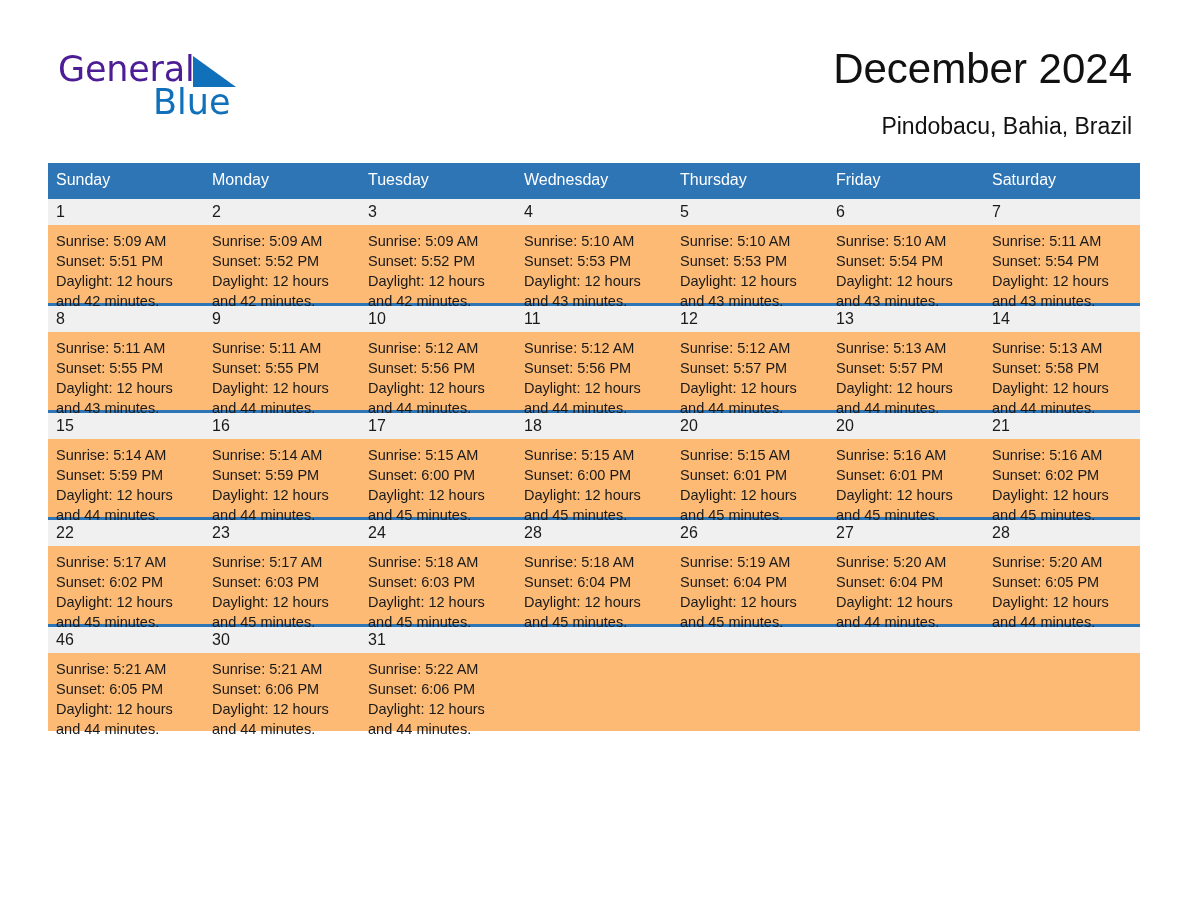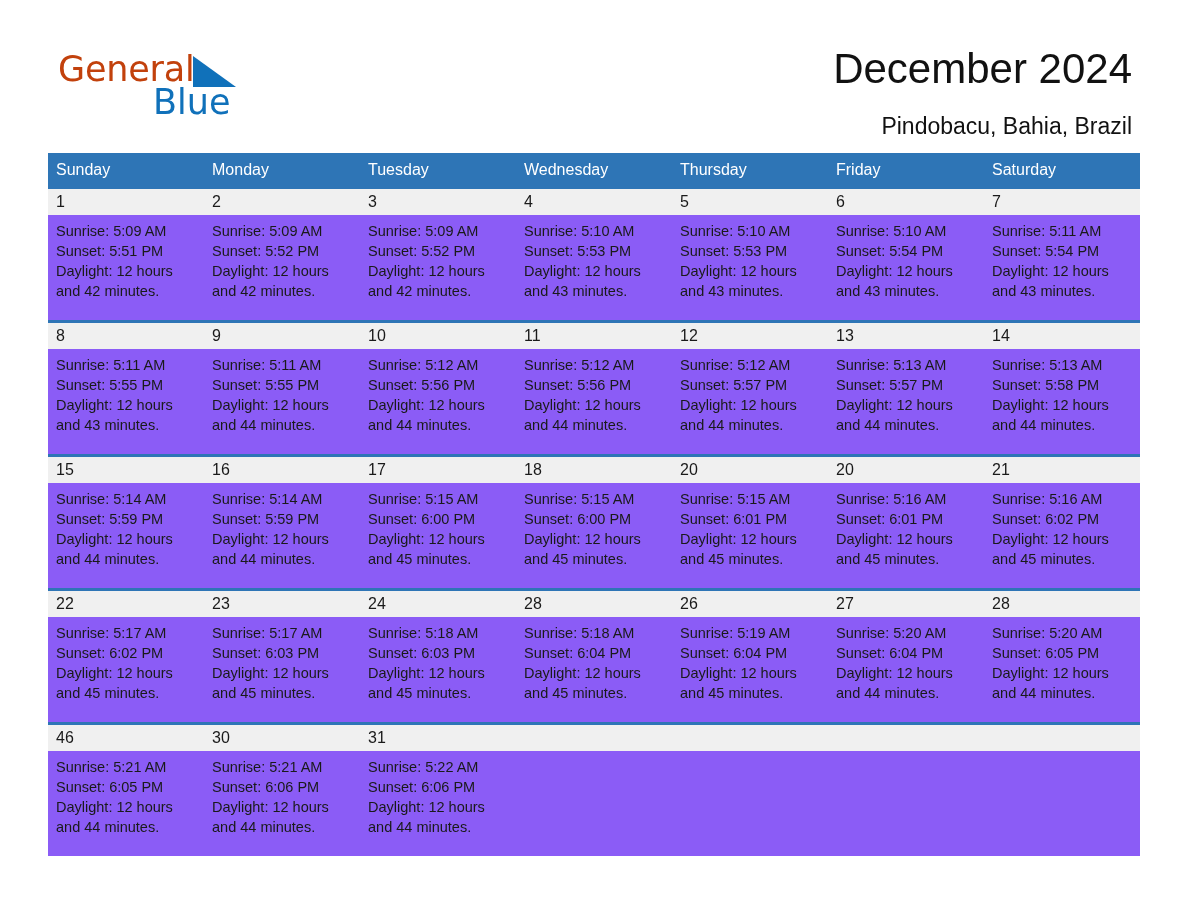--- a/index.html
+++ b/index.html
@@ -37,21 +37,21 @@
     height: 80px;
   }
   .logo-row1 {
     position: relative;
     height: 42px;
     line-height: 42px;
     white-space: nowrap;
   }
   .logo-general {
     font-size: 35px;
-    color: #c2410c;
+    color: #4c1d95;
     letter-spacing: -0.2px;
     font-family: "DejaVu Sans", sans-serif;
     font-weight: 400;
   }
   .logo-triangle {
     display: inline-block;
     width: 0;
     height: 0;
     border-left: 43px solid #1071ba;
     border-top: 31px solid transparent;
@@ -88,21 +88,21 @@
     color: #111111;
     font-weight: 400;
     margin-top: 17px;
     white-space: nowrap;
   }
 
   
   .calendar {
     position: absolute;
     left: 48px;
-    top: 153px;
+    top: 163px;
     width: 1092px;
   }
   .weekday-header {
     display: flex;
     background: #2e75b6;
     height: 33px;
   }
   .weekday-cell {
     flex: 1 1 0;
     color: #ffffff;
@@ -128,22 +128,22 @@
   .daynum {
     flex: 1 1 0;
     font-size: 16px;
     line-height: 26px;
     padding-left: 8px;
     box-sizing: border-box;
     color: #1a1a1a;
   }
   .detail-band {
     display: flex;
-    height: 105px;
-    background: #8b5cf6;
+    height: 78px;
+    background: #fdba74;
   }
   .detail-cell {
     flex: 1 1 0;
     padding: 6px 8px 0 8px;
     box-sizing: border-box;
     font-size: 14.5px;
     line-height: 20px;
     color: #1a1a1a;
   }
   .detail-line {

